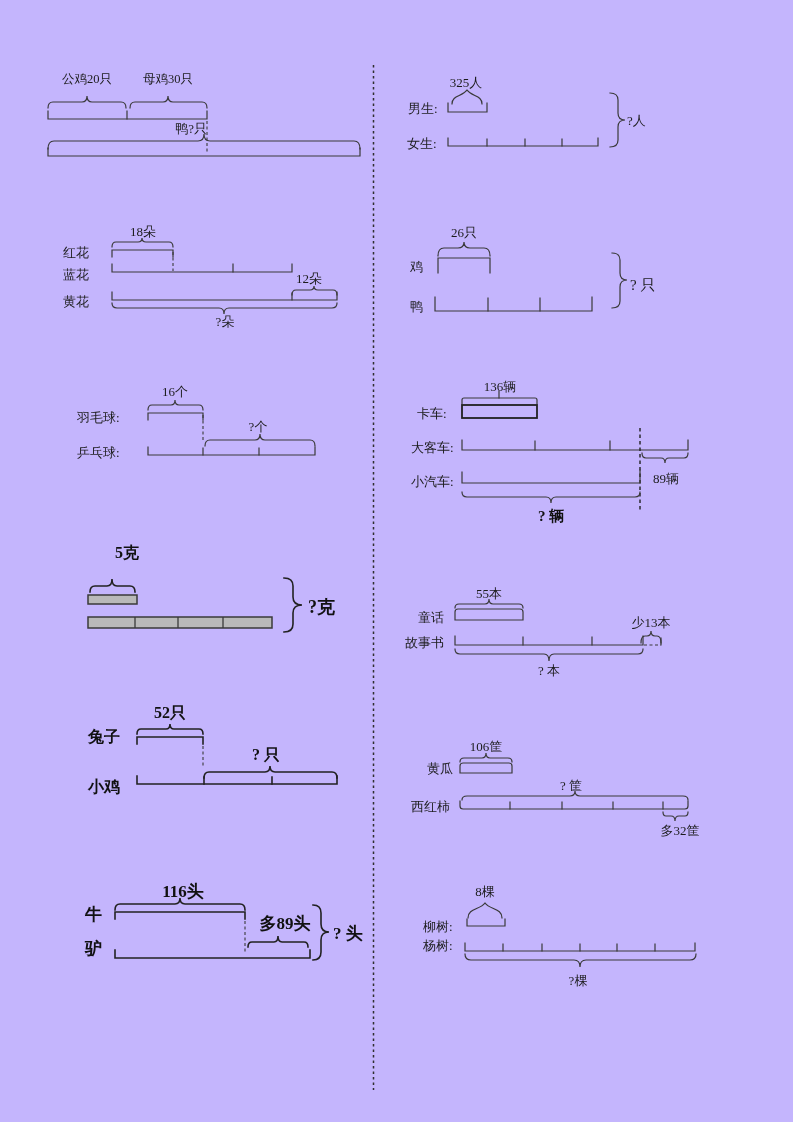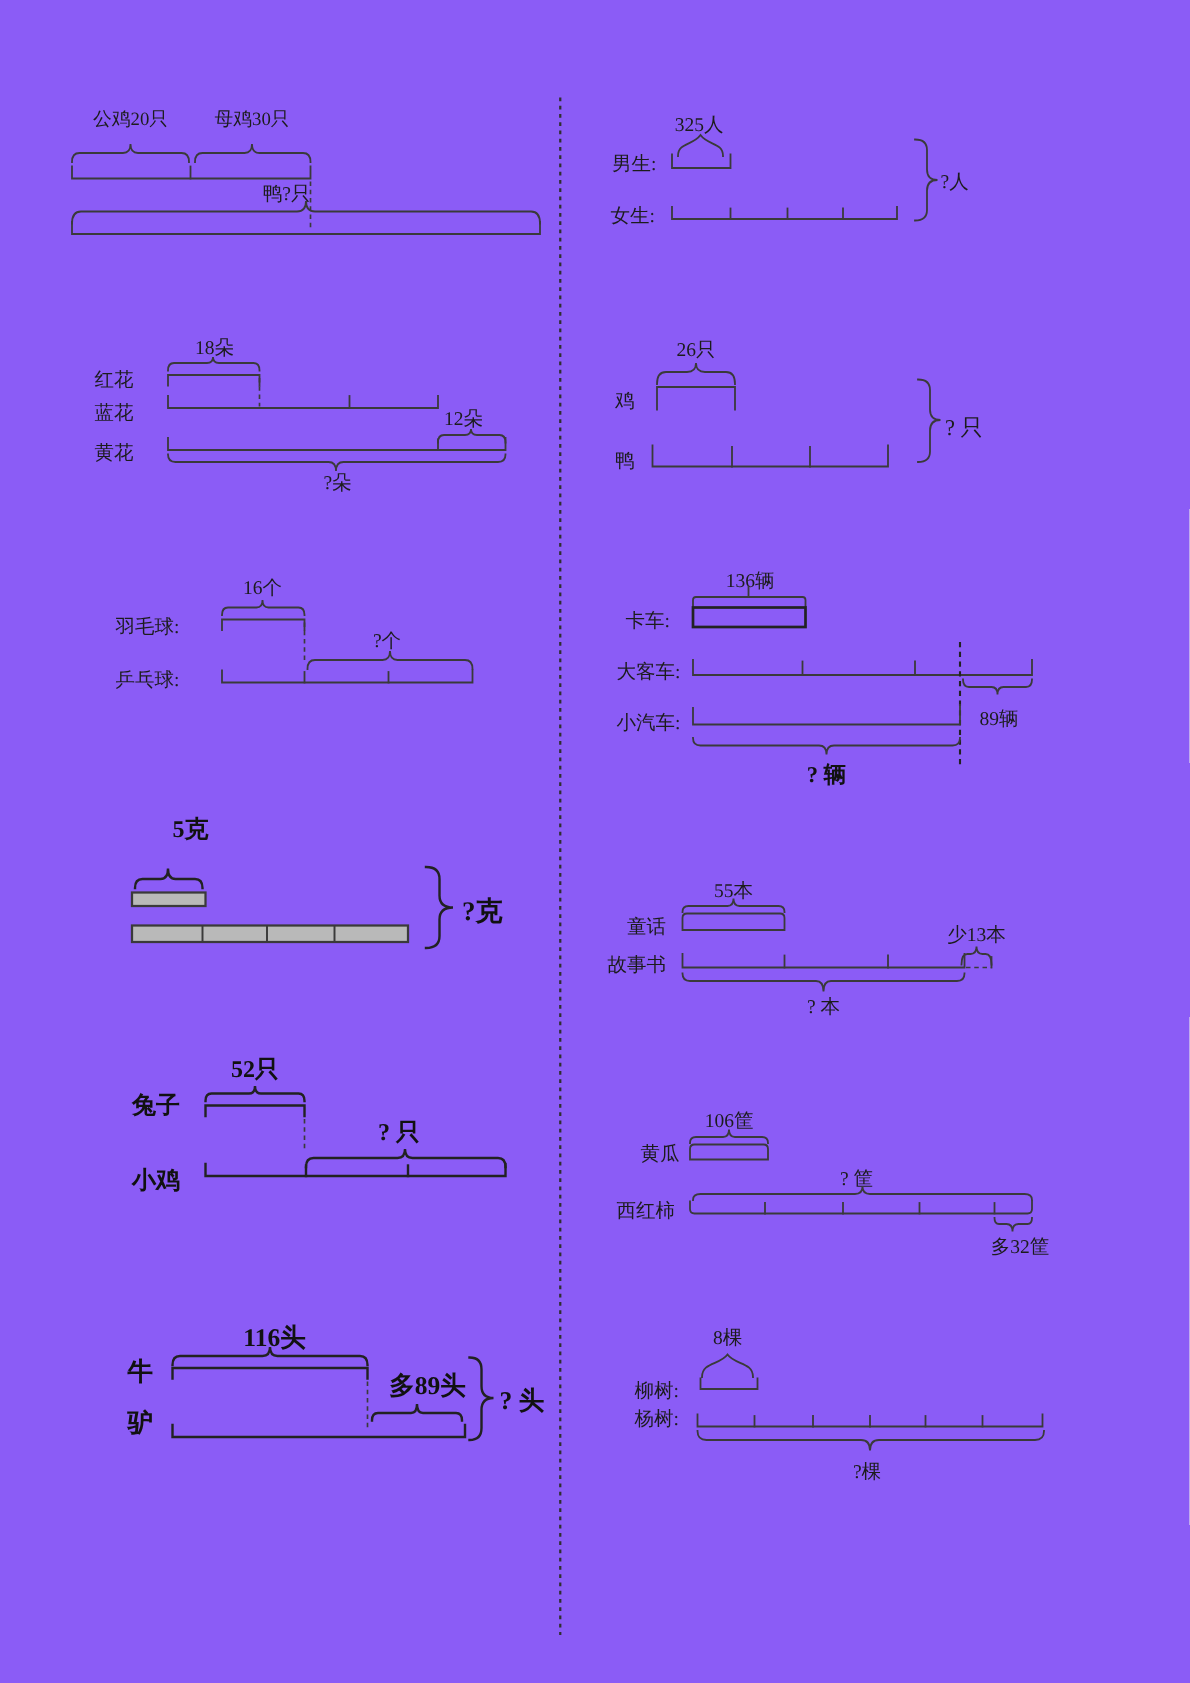--- a/index.html
+++ b/index.html
@@ -1,17 +1,17 @@
 <!DOCTYPE html>
 <html><head>
 <meta charset="utf-8">
 <style>
   html,body{margin:0;padding:0;background:#e8e8e8;}
   .page{
-    width:793px;height:1122px;background:#8b5cf6;position:relative;
+    width:793px;height:1122px;background:#c4b5fd;position:relative;
     font-family:"Liberation Serif","DejaVu Serif",serif;overflow:hidden;
   }
   svg{position:absolute;left:0;top:0;}
   .t{font-family:"Liberation Serif","DejaVu Serif",serif;font-size:13px;fill:#1c1c1c;}
   .ts{font-size:12.5px;}
   .tb15{font-family:"Liberation Serif","DejaVu Serif",serif;font-size:15px;font-weight:bold;fill:#111;}
   .tb16{font-family:"Liberation Serif","DejaVu Serif",serif;font-size:16px;font-weight:bold;fill:#111;}
   .tb17{font-family:"Liberation Serif","DejaVu Serif",serif;font-size:17px;font-weight:bold;fill:#111;}
   .tb18{font-family:"Liberation Serif","DejaVu Serif",serif;font-size:18px;font-weight:bold;fill:#111;}
   .t15{font-family:"Liberation Serif","DejaVu Serif",serif;font-size:15px;fill:#1c1c1c;}

